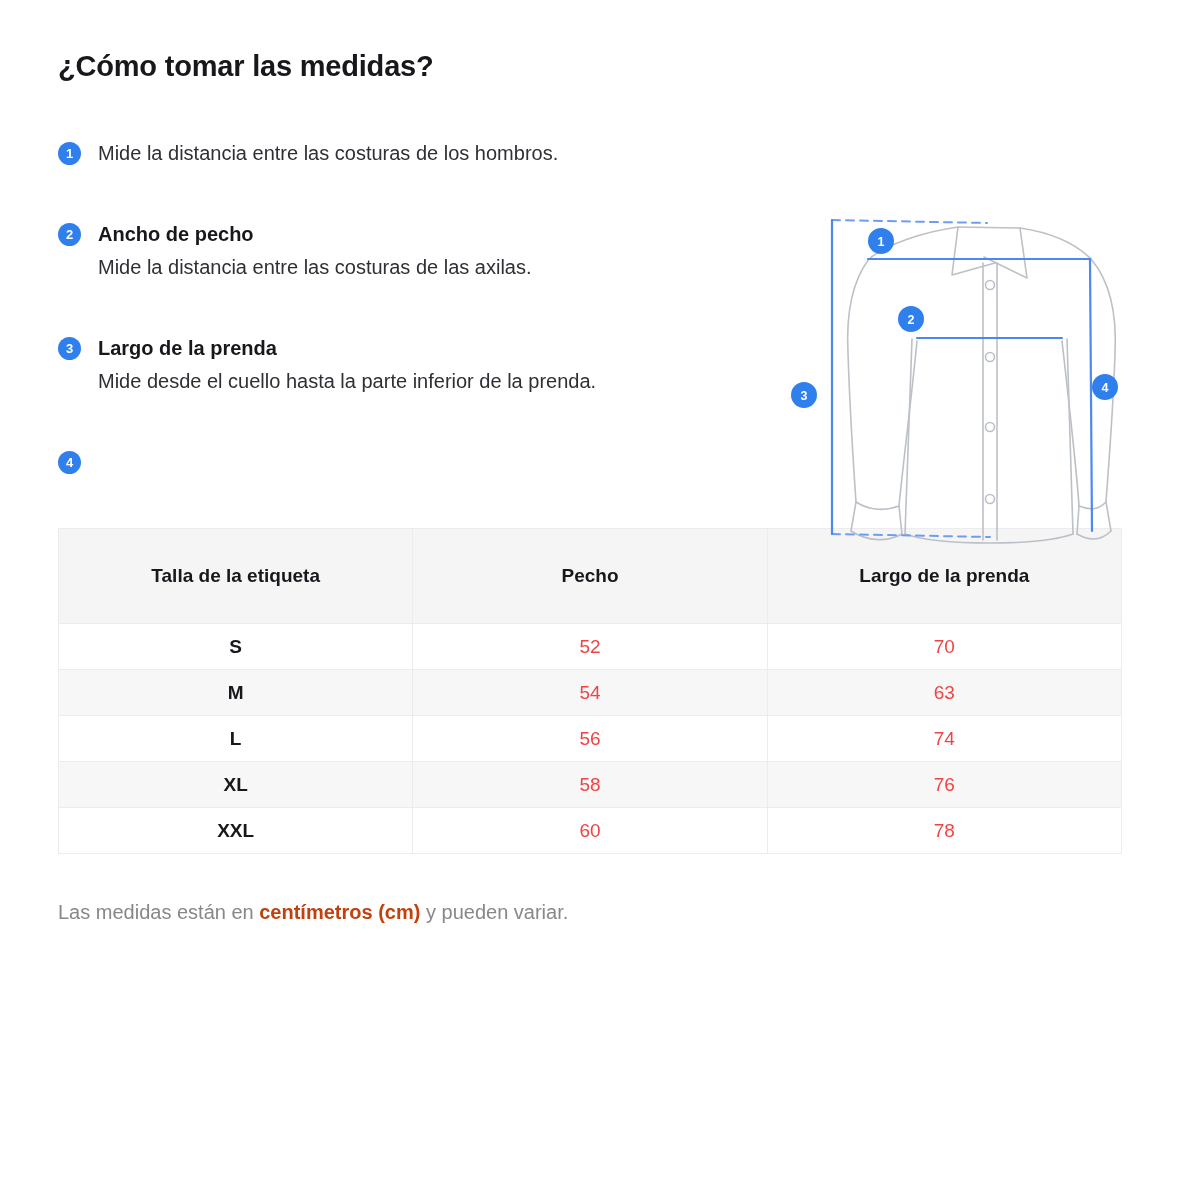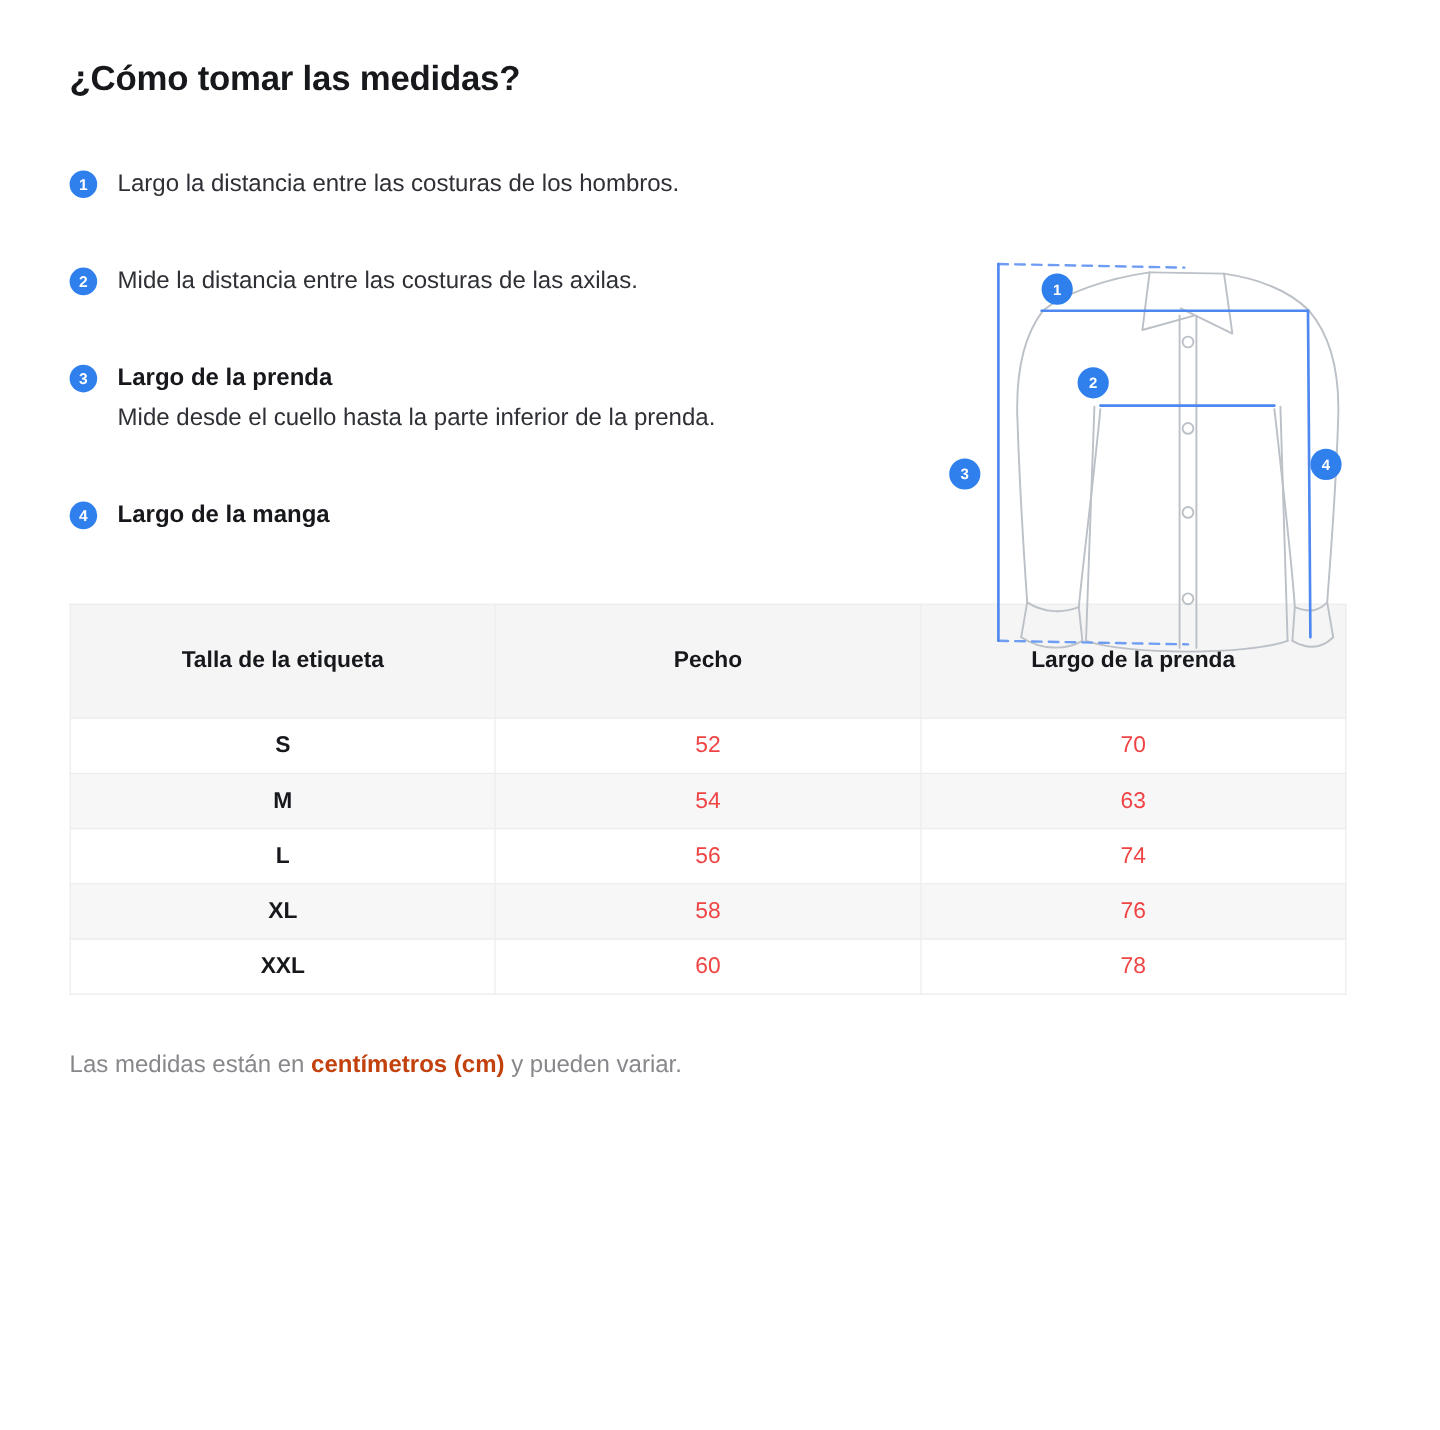--- a/index.html
+++ b/index.html
@@ -90,43 +90,43 @@
 
 <div class="container">
 
   <h1 class="page-title">¿Cómo tomar las medidas?</h1>
 
   <div class="instructions">
 
     <div class="step">
       <div class="step-badge">1</div>
       <div class="step-content">
-        <div class="step-desc">Largo la distancia entre las costuras de los hombros.</div>
+        <div class="step-desc">Mide la distancia entre las costuras de los hombros.</div>
       </div>
     </div>
 
     <div class="step">
       <div class="step-badge">2</div>
       <div class="step-content">
+        <div class="step-title">Ancho de pecho</div>
         <div class="step-desc">Mide la distancia entre las costuras de las axilas.</div>
       </div>
     </div>
 
     <div class="step">
       <div class="step-badge">3</div>
       <div class="step-content">
         <div class="step-title">Largo de la prenda</div>
         <div class="step-desc">Mide desde el cuello hasta la parte inferior de la prenda.</div>
       </div>
     </div>
 
     <div class="step">
       <div class="step-badge">4</div>
       <div class="step-content">
-        <div class="step-title">Largo de la manga</div>
       </div>
     </div>
 
     <svg class="diagram" viewBox="0 0 380 370" xmlns="http://www.w3.org/2000/svg" aria-hidden="true">
 
       <g>
 
         <path class="shirt-line" d="M168,26 C133,31 97,43 79,58"></path>
         <path class="shirt-line" d="M230,27 C264,32 287,44 301,58"></path>
 

